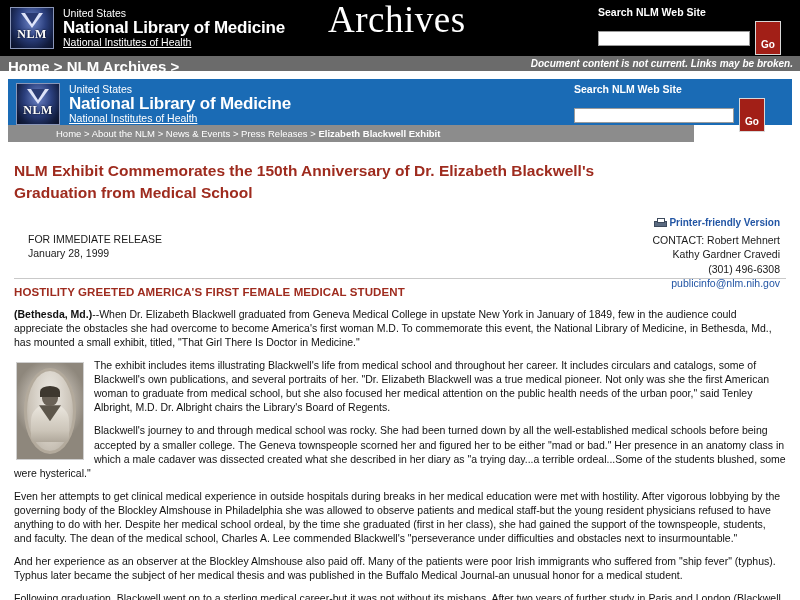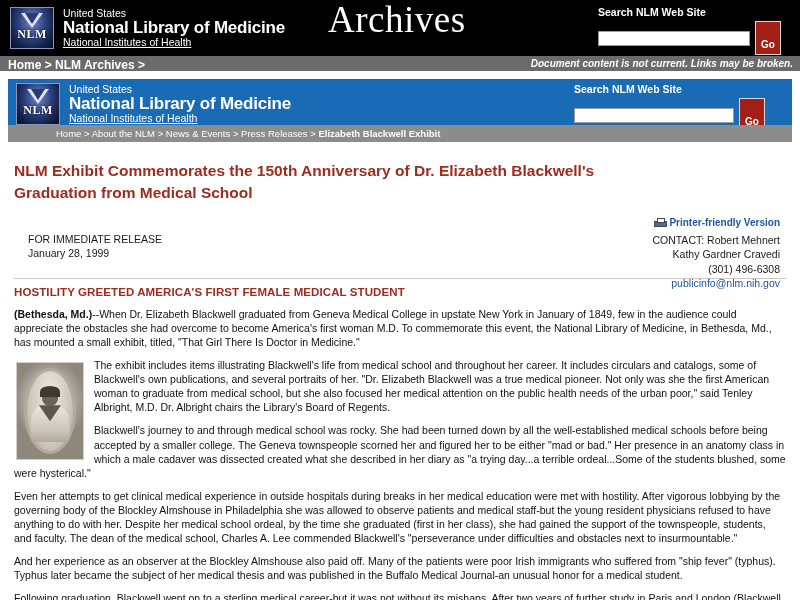--- a/index.html
+++ b/index.html
@@ -106,21 +106,21 @@
 
   
   .band-row {
     position: relative;
     width: 800px; height: 16px;
     background: #6b6b6b;
     border-bottom: 1px solid #ffffff;
   }
   .band-crumb {
     position: absolute; left: 8px; top: 2px;
-    font-size: 12px; font-weight: bold; color: #ffffff;
+    font-size: 15px; font-weight: bold; color: #ffffff;
     white-space: nowrap;
   }
   .band-warning {
     position: absolute; right: 7px; top: 2px;
     font-size: 10px; font-weight: bold; font-style: italic;
     color: #ffffff;
     white-space: nowrap;
     padding-left: 48px;
   }
   .spacer-white { width: 800px; height: 7px; background: #ffffff; }
@@ -132,21 +132,21 @@
     width: 784px; height: 46px;
     background: #1a6bb5;
   }
   .inner-header .nlm-logo-block { top: 4px; left: 8px; }
   .inner-search { position: absolute; right: 8px; top: 4px; width: 210px; }
   .inner-search .search-input { width: 160px; }
   .inner-search .go-btn { background:#a21f17; }
 
   .inner-crumb-bar {
     position: relative;
-    width: 784px; height: 17px;
+    width: 686px; height: 17px;
     background: #8c8c8c;
   }
   .inner-crumb {
     position: absolute; left: 48px; top: 3px;
     font-size: 9.5px; color: #ffffff;
     white-space: nowrap;
   }
   .inner-crumb b { font-weight: bold; }
 
   

